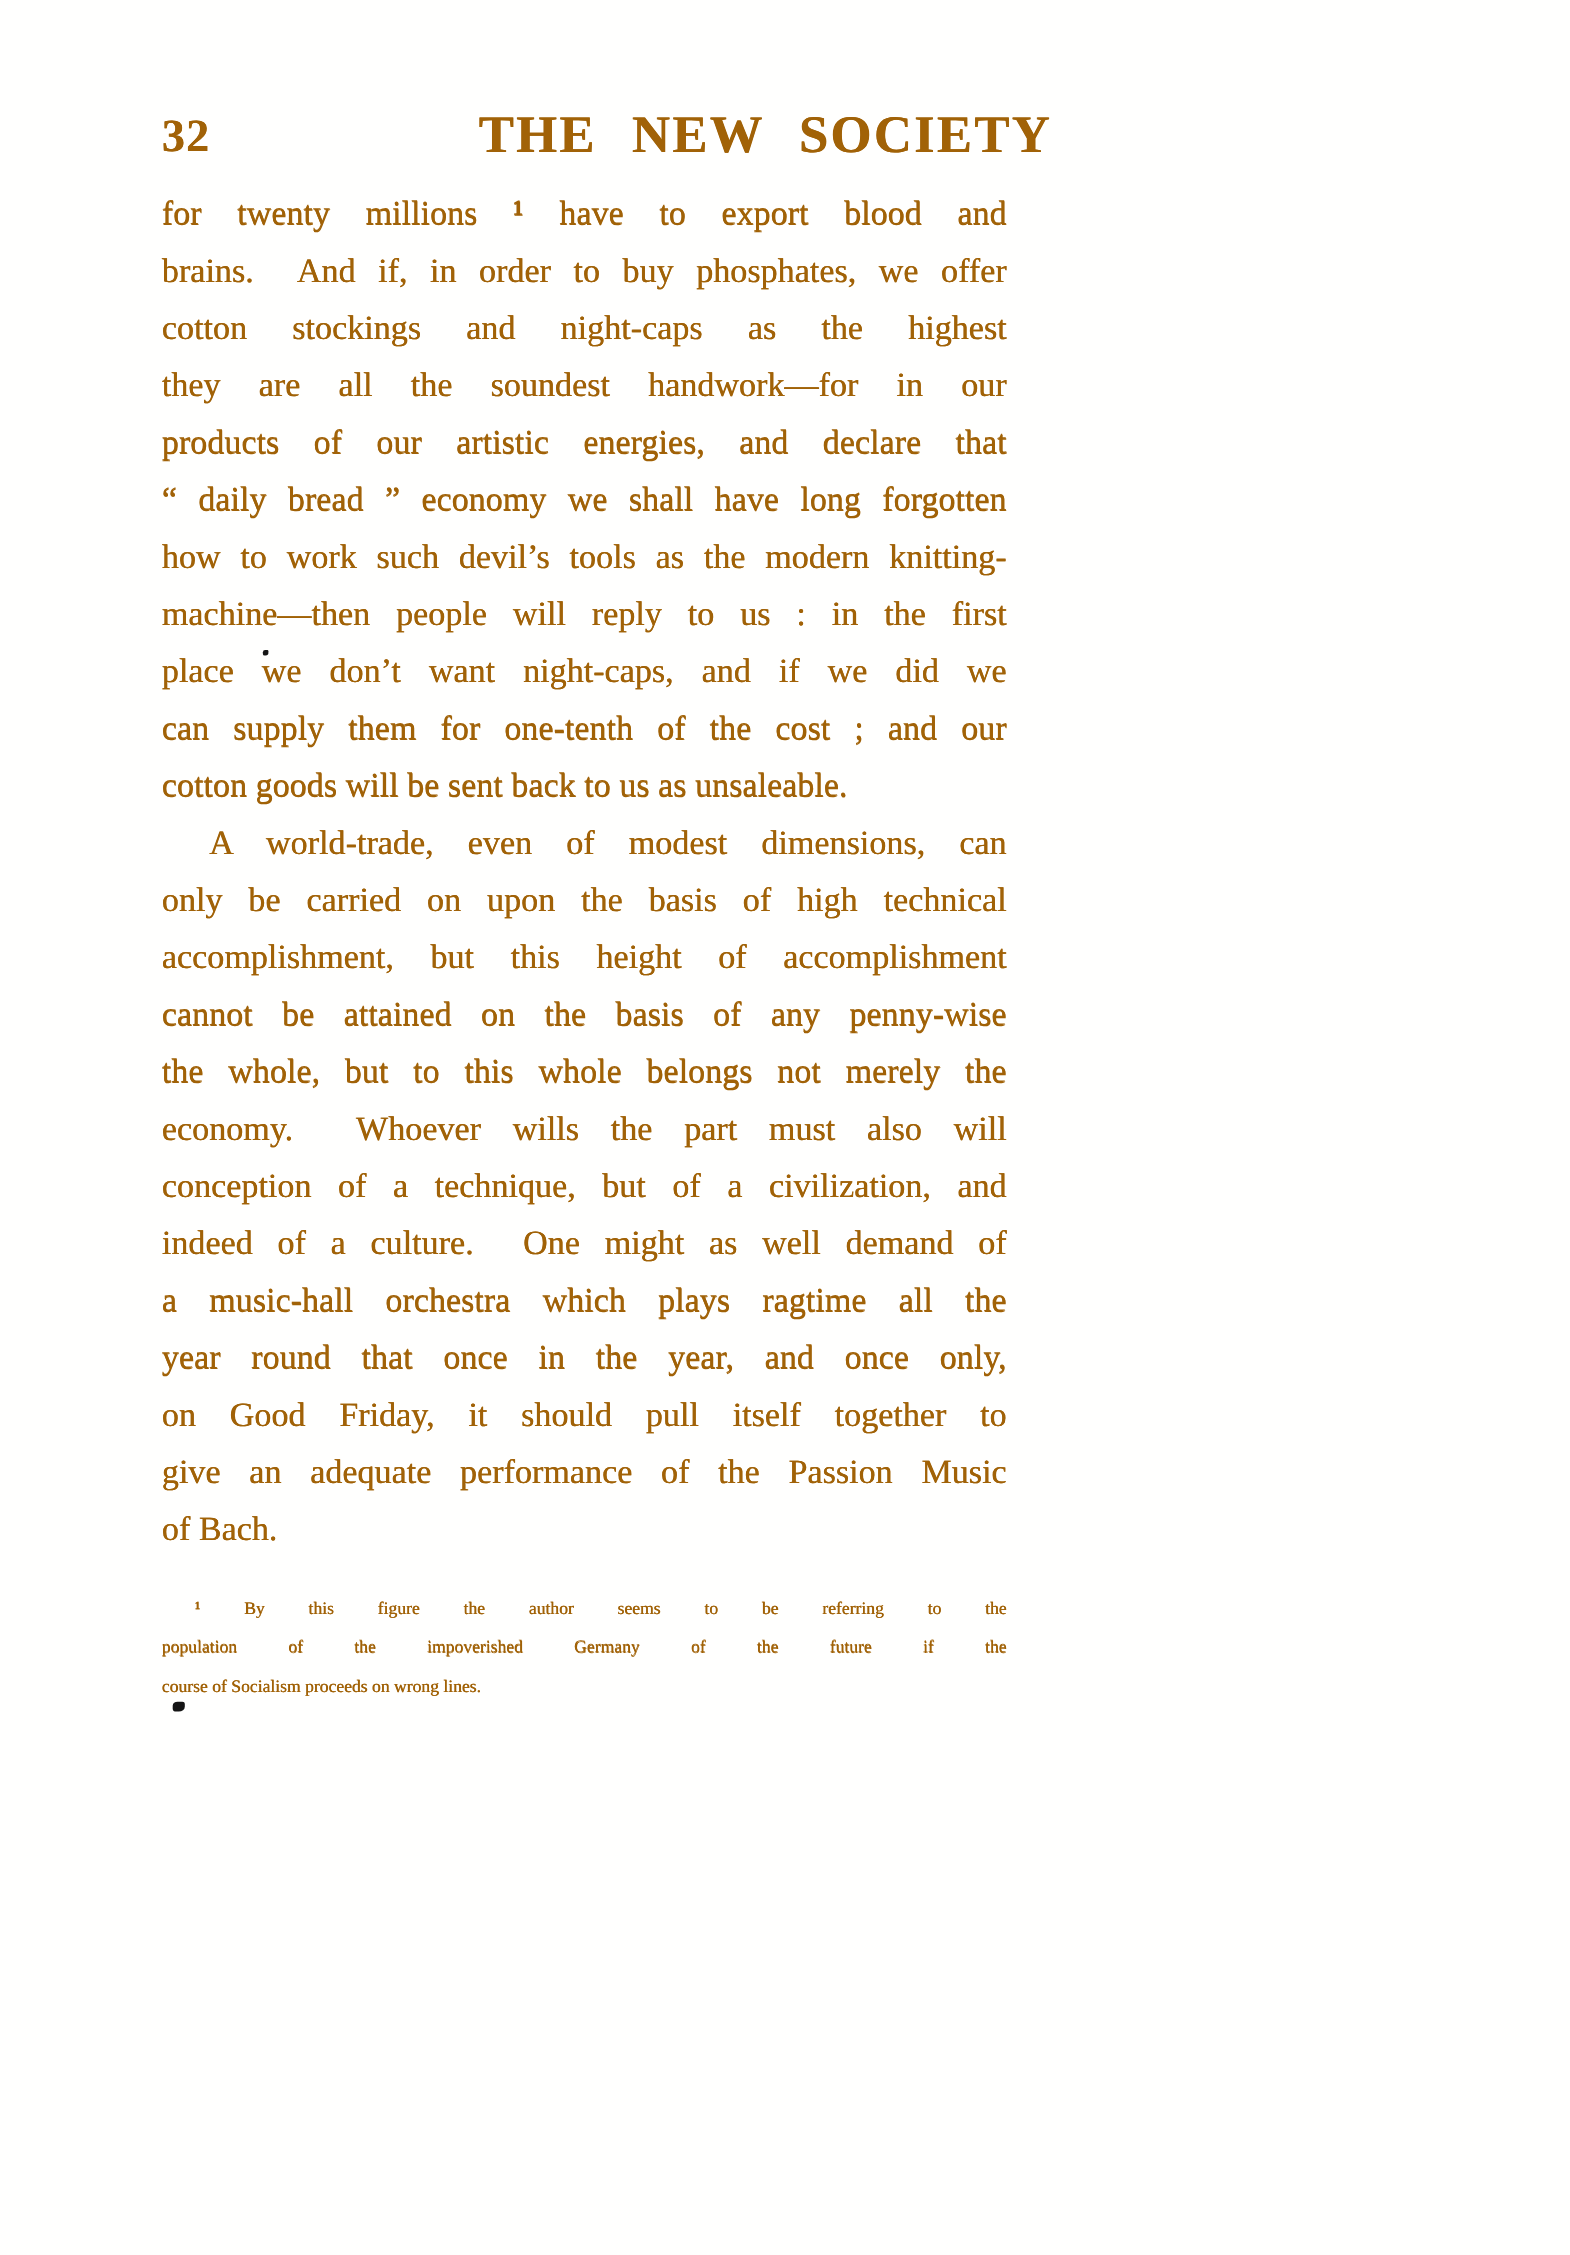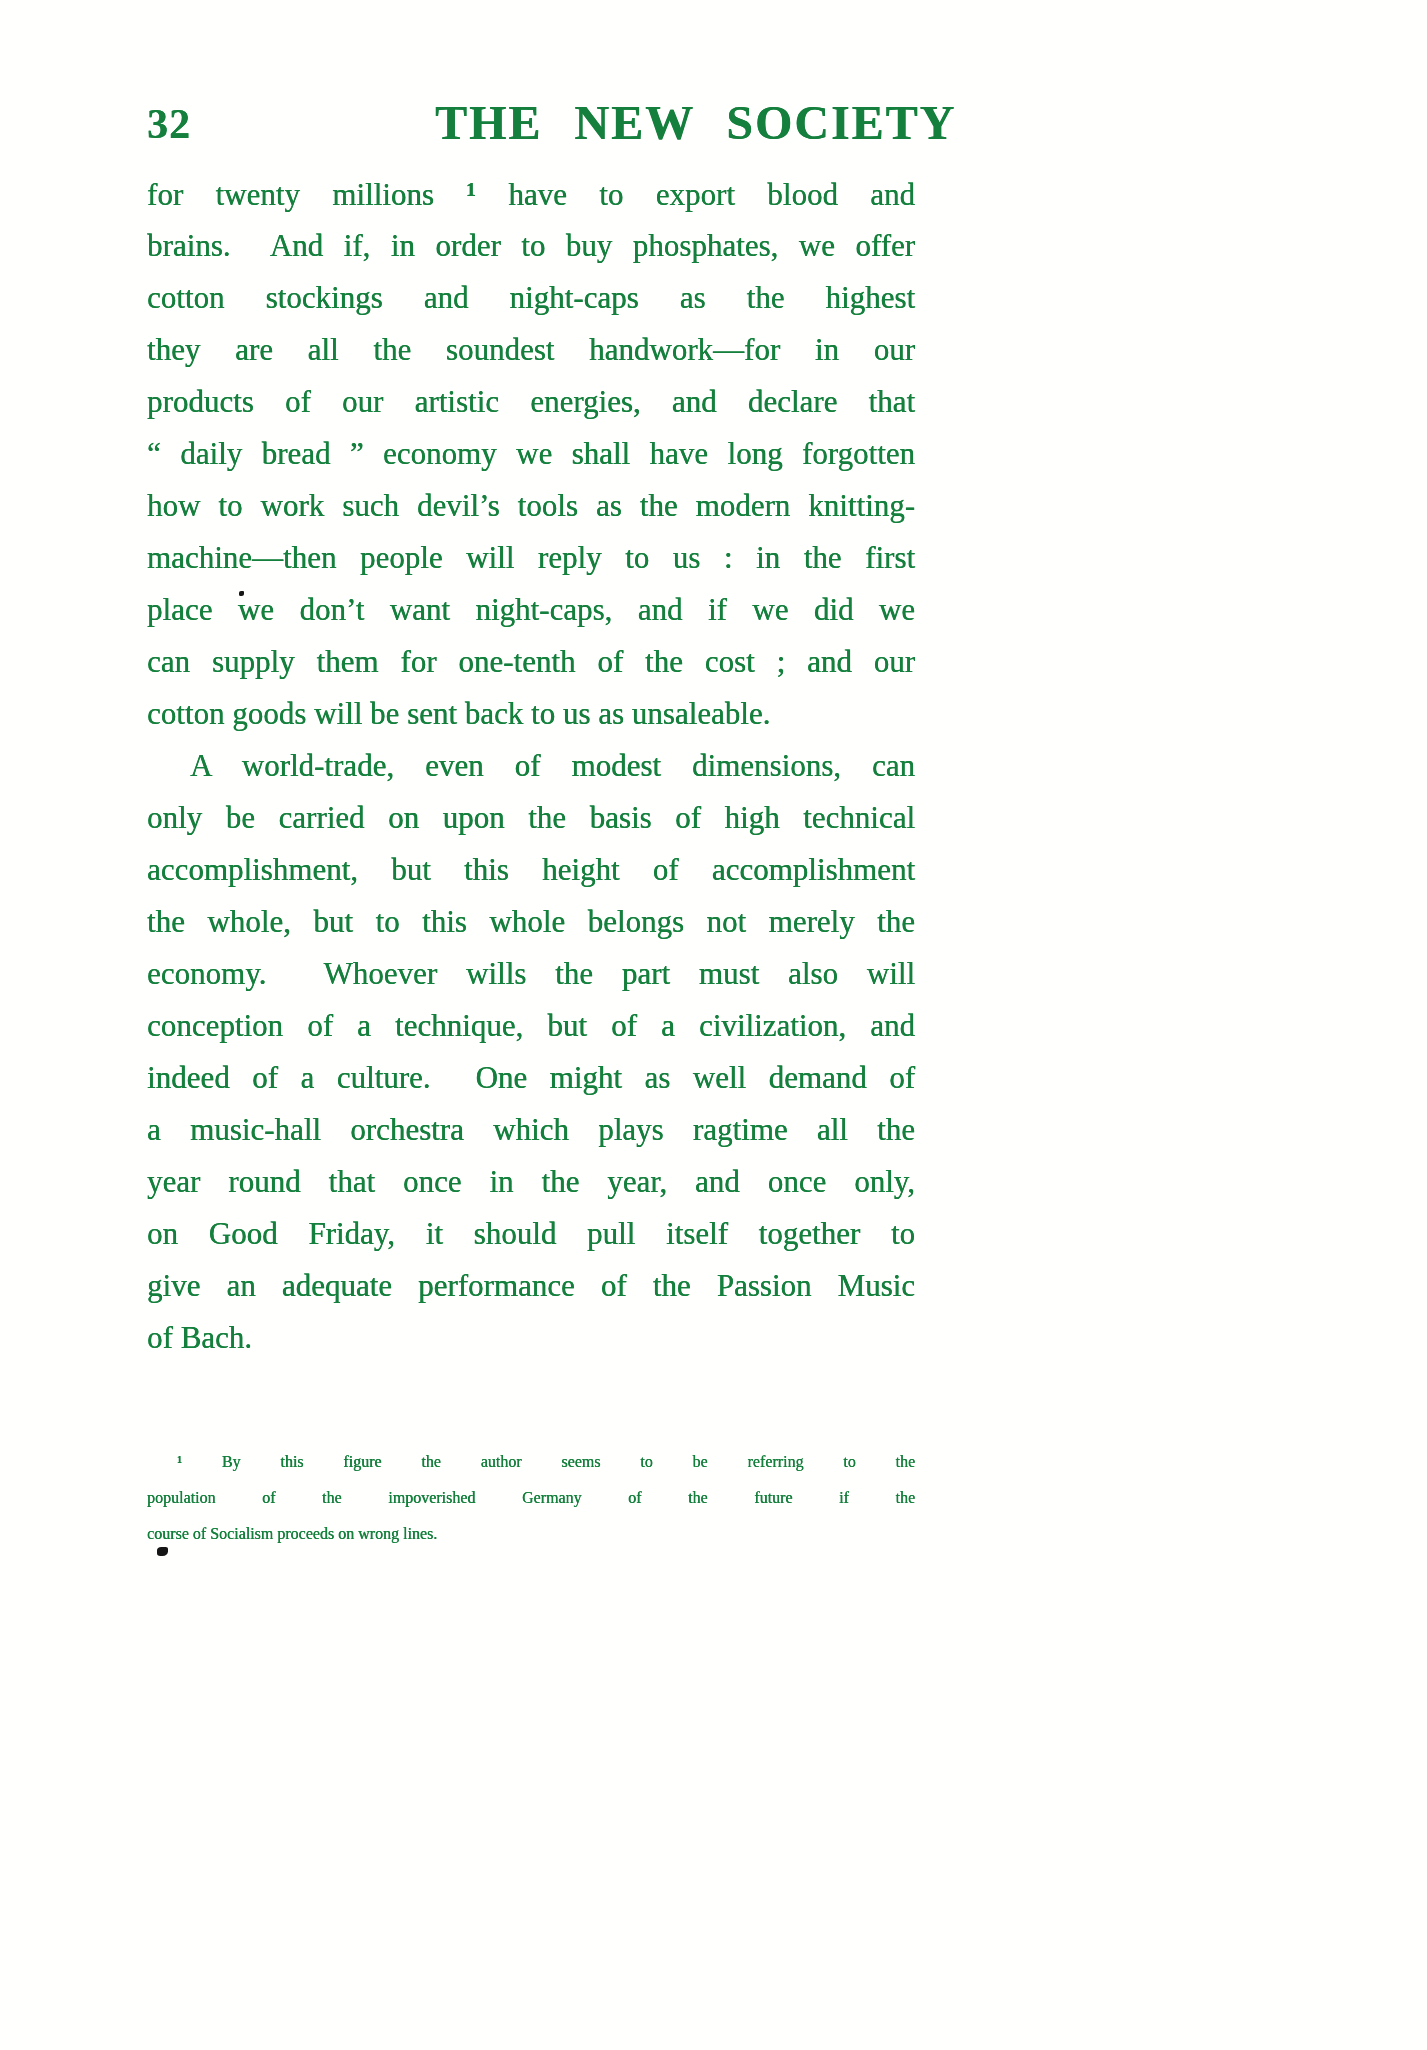--- a/index.html
+++ b/index.html
@@ -3,21 +3,21 @@
 <meta charset="utf-8">
 <style>
   html,body{margin:0;padding:0;background:#ffffff;}
   .page{
     position:relative;
     width:1427px;
     height:2050px;
     background:#fffffe;
     overflow:hidden;
     font-family:"Liberation Serif", serif;
-    color:#15803d;
+    color:#a16207;
     text-shadow:0.35px 0.35px 0 currentColor;
   }
   .page-num{
     position:absolute;
     left:147px;
     top:103px;
     font-size:42px;
     font-weight:bold;
     line-height:1;
     letter-spacing:1px;
@@ -88,20 +88,21 @@
       <div class="bline">products of our artistic energies, and declare that</div>
       <div class="bline">“ daily bread ” economy we shall have long forgotten</div>
       <div class="bline">how to work such devil’s tools as the modern knitting-</div>
       <div class="bline">machine—then people will reply to us : in the first</div>
       <div class="bline">place we don’t want night-caps, and if we did we</div>
       <div class="bline">can supply them for one-tenth of the cost ; and our</div>
       <div class="bline endline">cotton goods will be sent back to us as unsaleable.</div>
       <div class="bline first-indent">A world-trade, even of modest dimensions, can</div>
       <div class="bline">only be carried on upon the basis of high technical</div>
       <div class="bline">accomplishment, but this height of accomplishment</div>
+      <div class="bline">cannot be attained on the basis of any penny-wise</div>
       <div class="bline">the whole, but to this whole belongs not merely the</div>
       <div class="bline">economy.&nbsp; Whoever wills the part must also will</div>
       <div class="bline">conception of a technique, but of a civilization, and</div>
       <div class="bline">indeed of a culture.&nbsp; One might as well demand of</div>
       <div class="bline">a music-hall orchestra which plays ragtime all the</div>
       <div class="bline">year round that once in the year, and once only,</div>
       <div class="bline">on Good Friday, it should pull itself together to</div>
       <div class="bline">give an adequate performance of the Passion Music</div>
       <div class="bline endline">of Bach.</div>
     </div>

